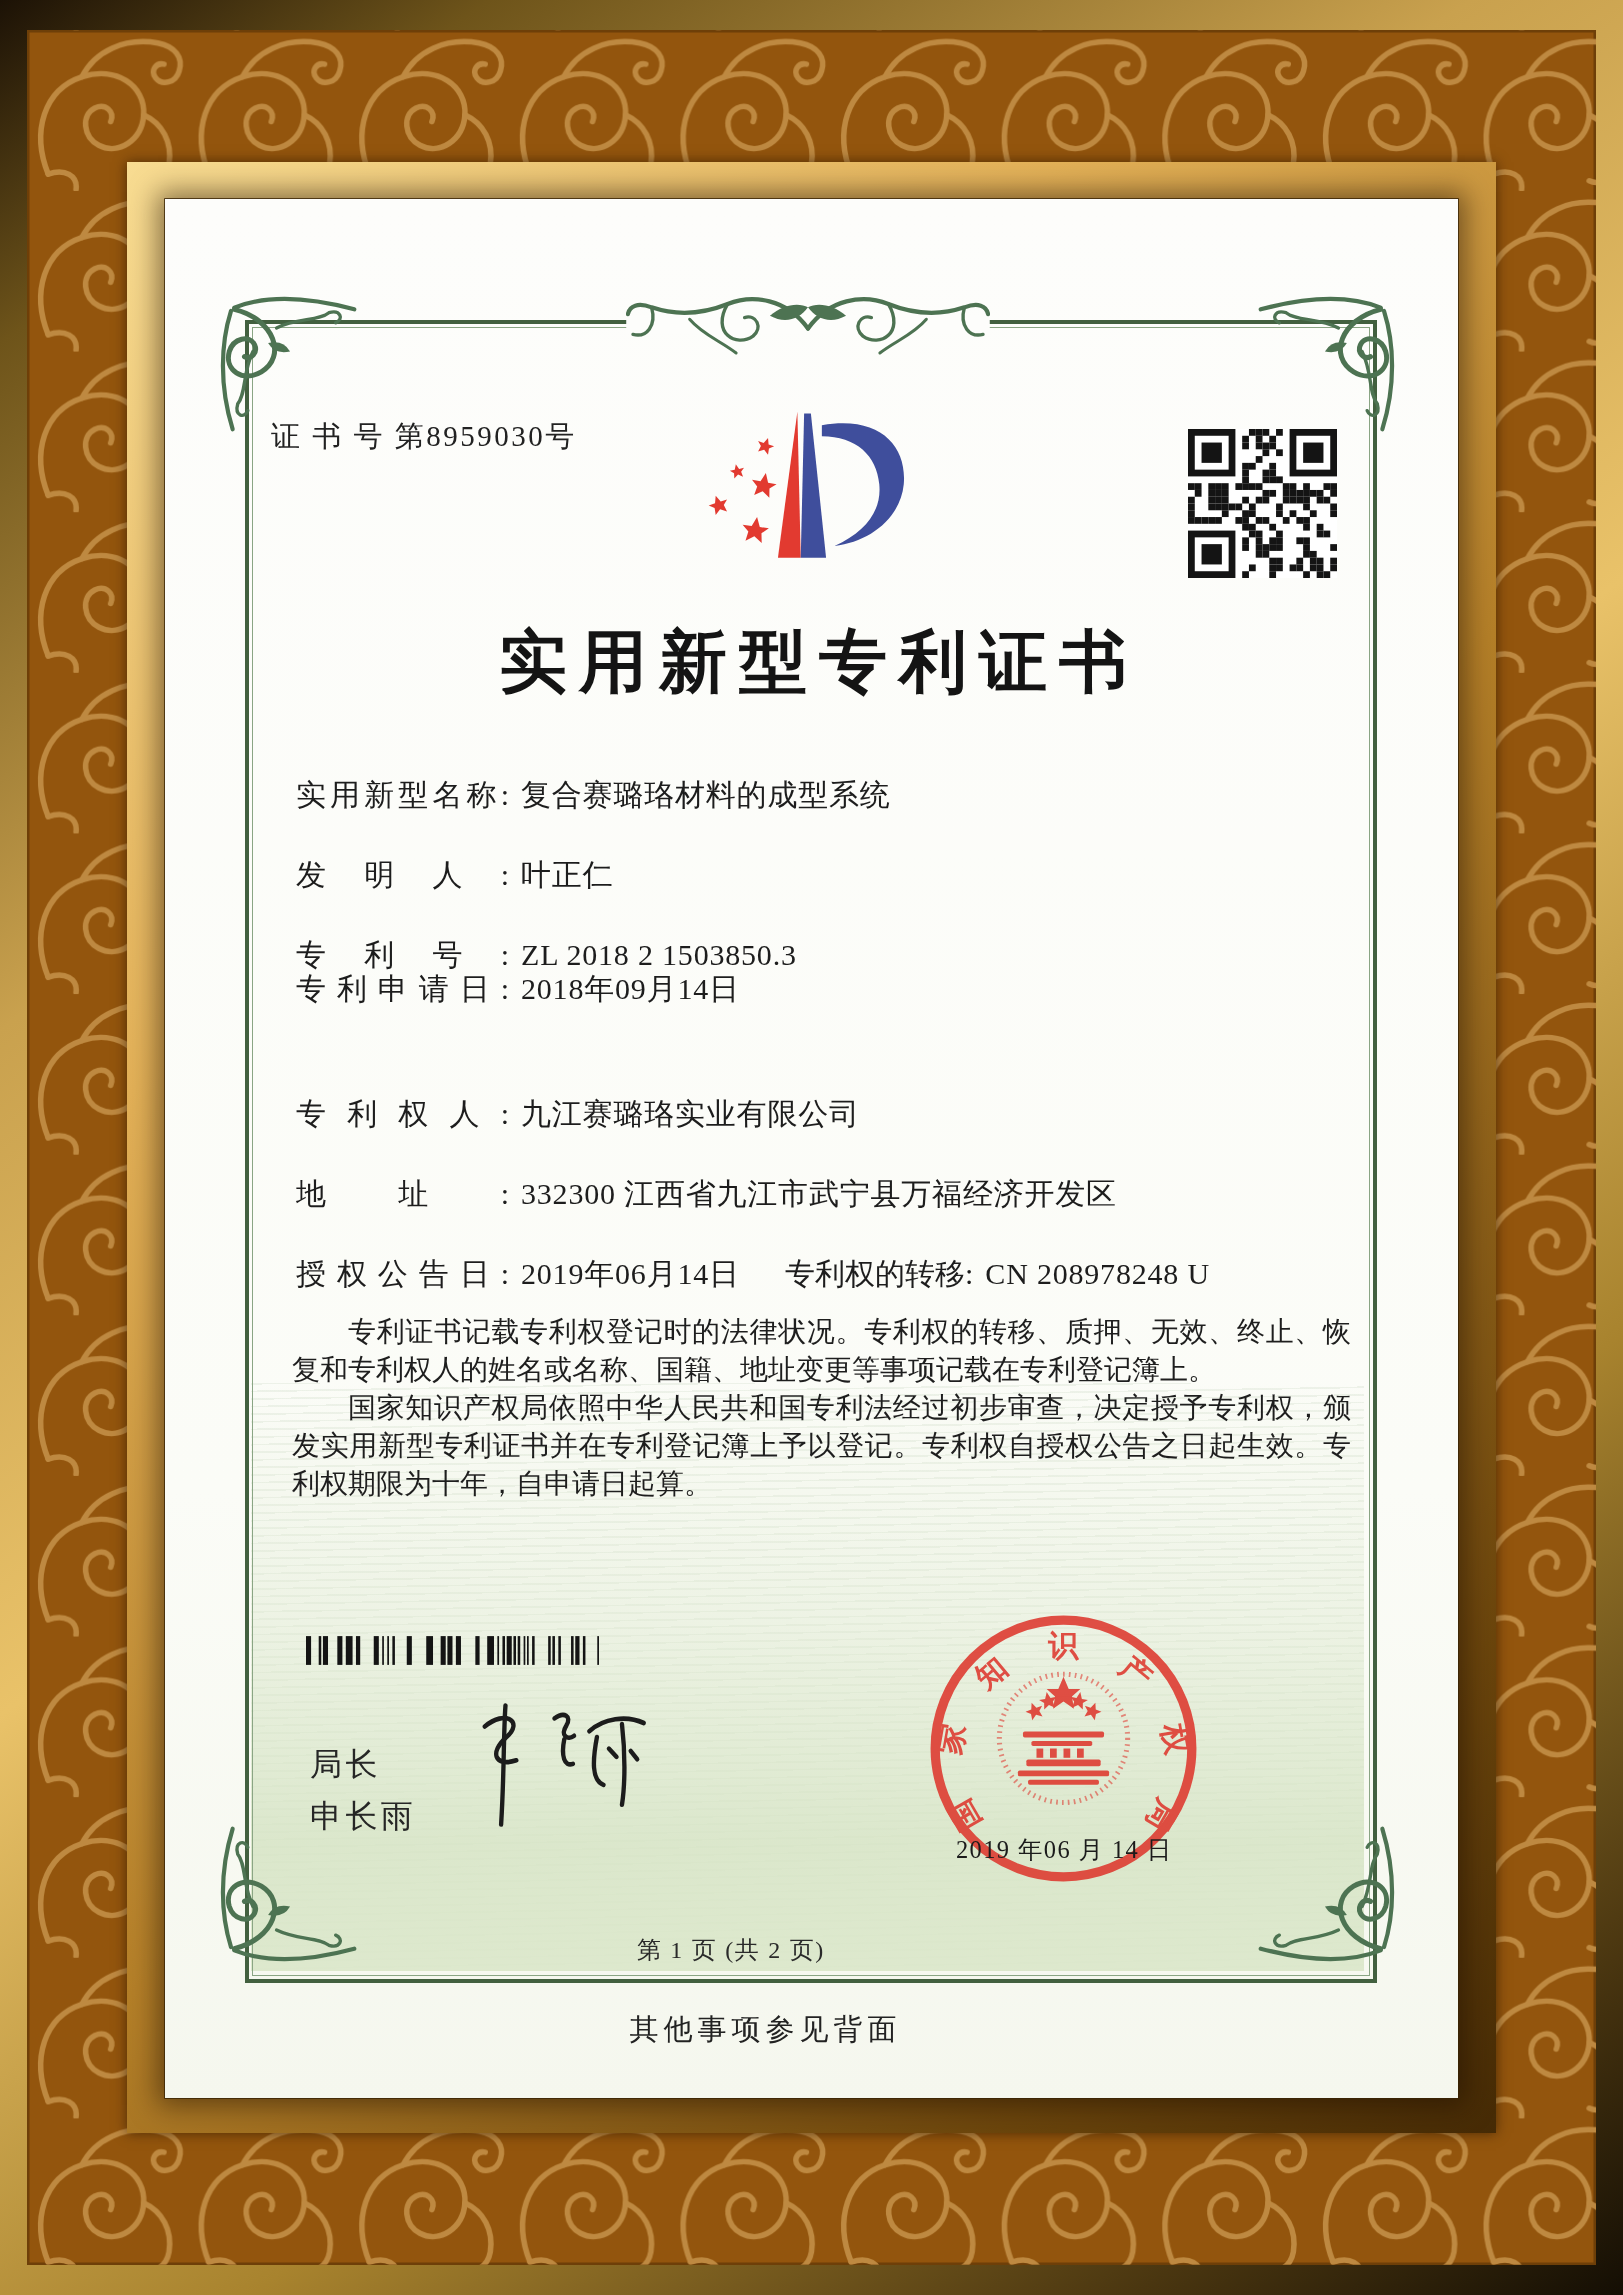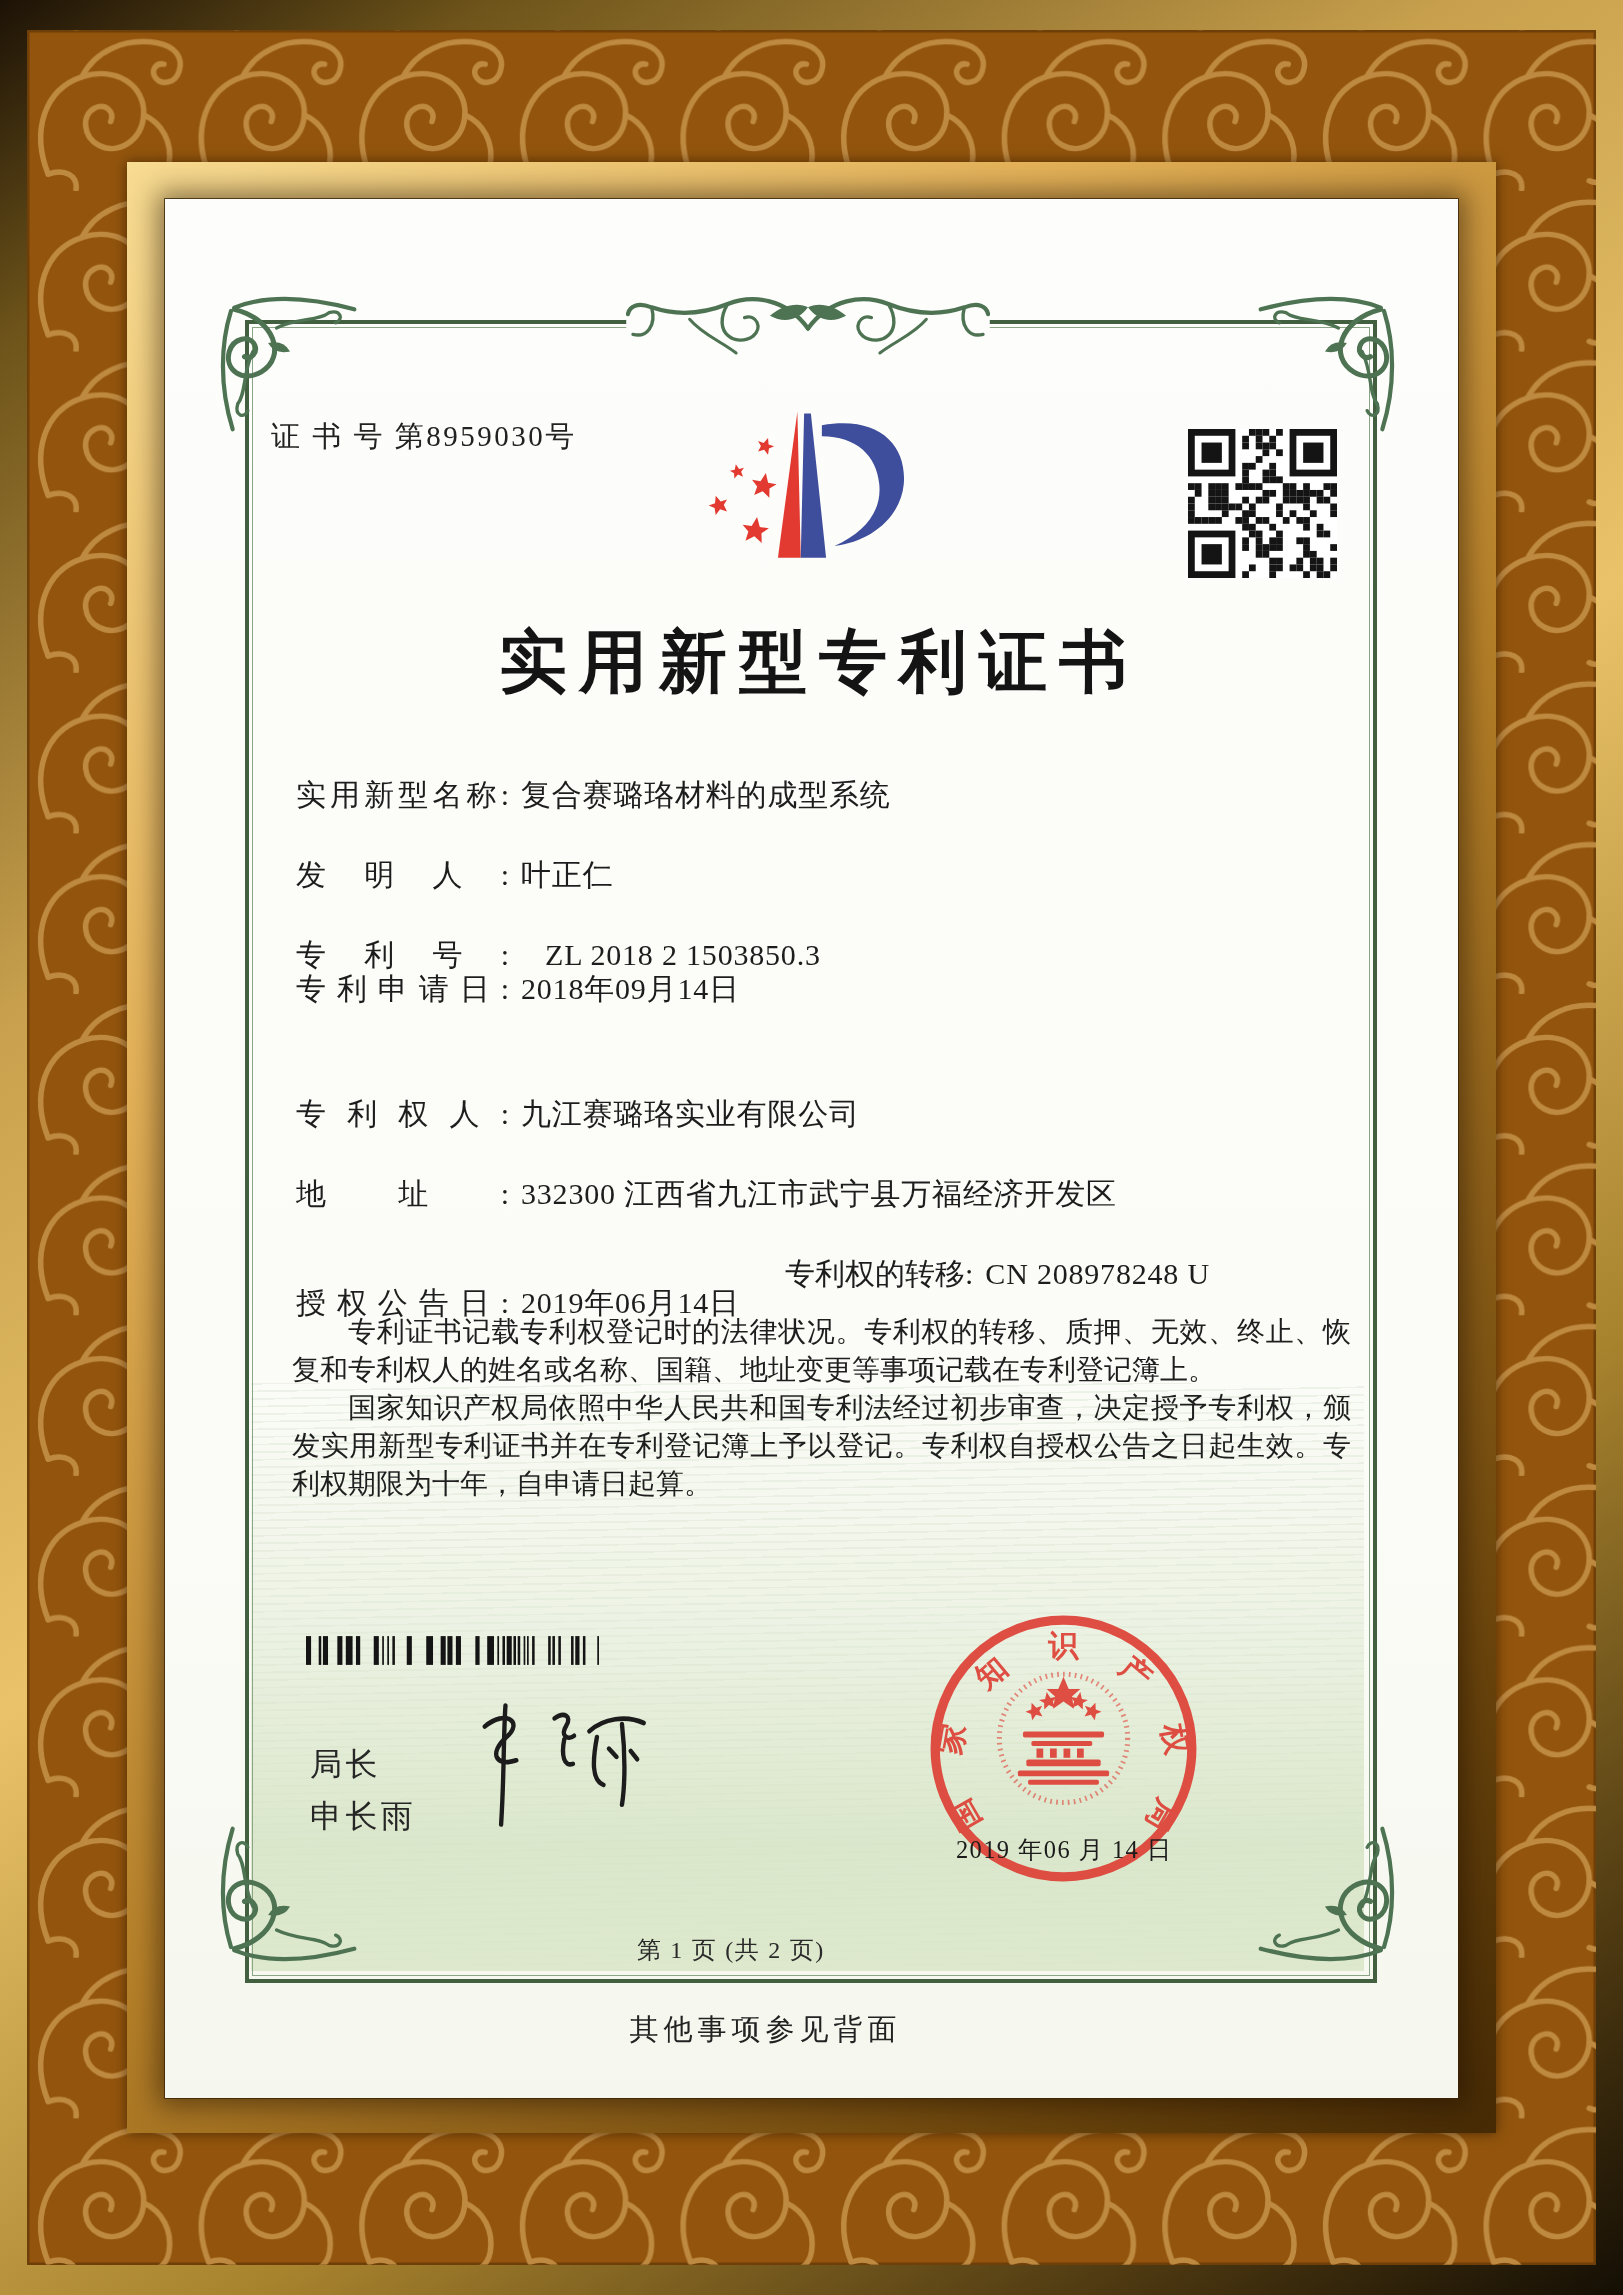--- a/index.html
+++ b/index.html
@@ -302,38 +302,38 @@
       <div class="title">实用新型专利证书</div>
 
       <div class="field" style="top:576px;">
         <span class="lbl">实用新型名称:</span>
         <span class="val">复合赛璐珞材料的成型系统</span>
       </div>
       <div class="field" style="top:656px;">
         <span class="lbl">发明人:</span>
         <span class="val">叶正仁</span>
       </div>
-      <div class="field" style="top:736px;gap:24px;">
+      <div class="field" style="top:736px;">
         <span class="lbl">专利号:</span>
         <span class="val">ZL 2018 2 1503850.3</span>
       </div>
       <div class="field" style="top:770px;justify-content:flex-end;">
         <span class="lbl">专利申请日:</span>
         <span class="val">2018年09月14日</span>
       </div>
       <div class="field" style="top:895px;">
         <span class="lbl">专利权人:</span>
         <span class="val">九江赛璐珞实业有限公司</span>
       </div>
       <div class="field" style="top:975px;">
         <span class="lbl">地址:</span>
         <span class="val">332300 江西省九江市武宁县万福经济开发区</span>
       </div>
 
-      <div class="field" style="top:1055px;margin-top:29px;">
+      <div class="field" style="top:1055px;">
         <span class="lbl">授权公告日:</span>
         <span class="val">2019年06月14日</span>
       </div>
       <div class="field" style="top:1055px;left:620px;">
         <span class="lbl2">专利权的转移:</span>
         <span class="val">CN 208978248 U</span>
       </div>
 
       <div class="paras">
         <p>专利证书记载专利权登记时的法律状况。专利权的转移、质押、无效、终止、恢复和专利权人的姓名或名称、国籍、地址变更等事项记载在专利登记簿上。</p>

